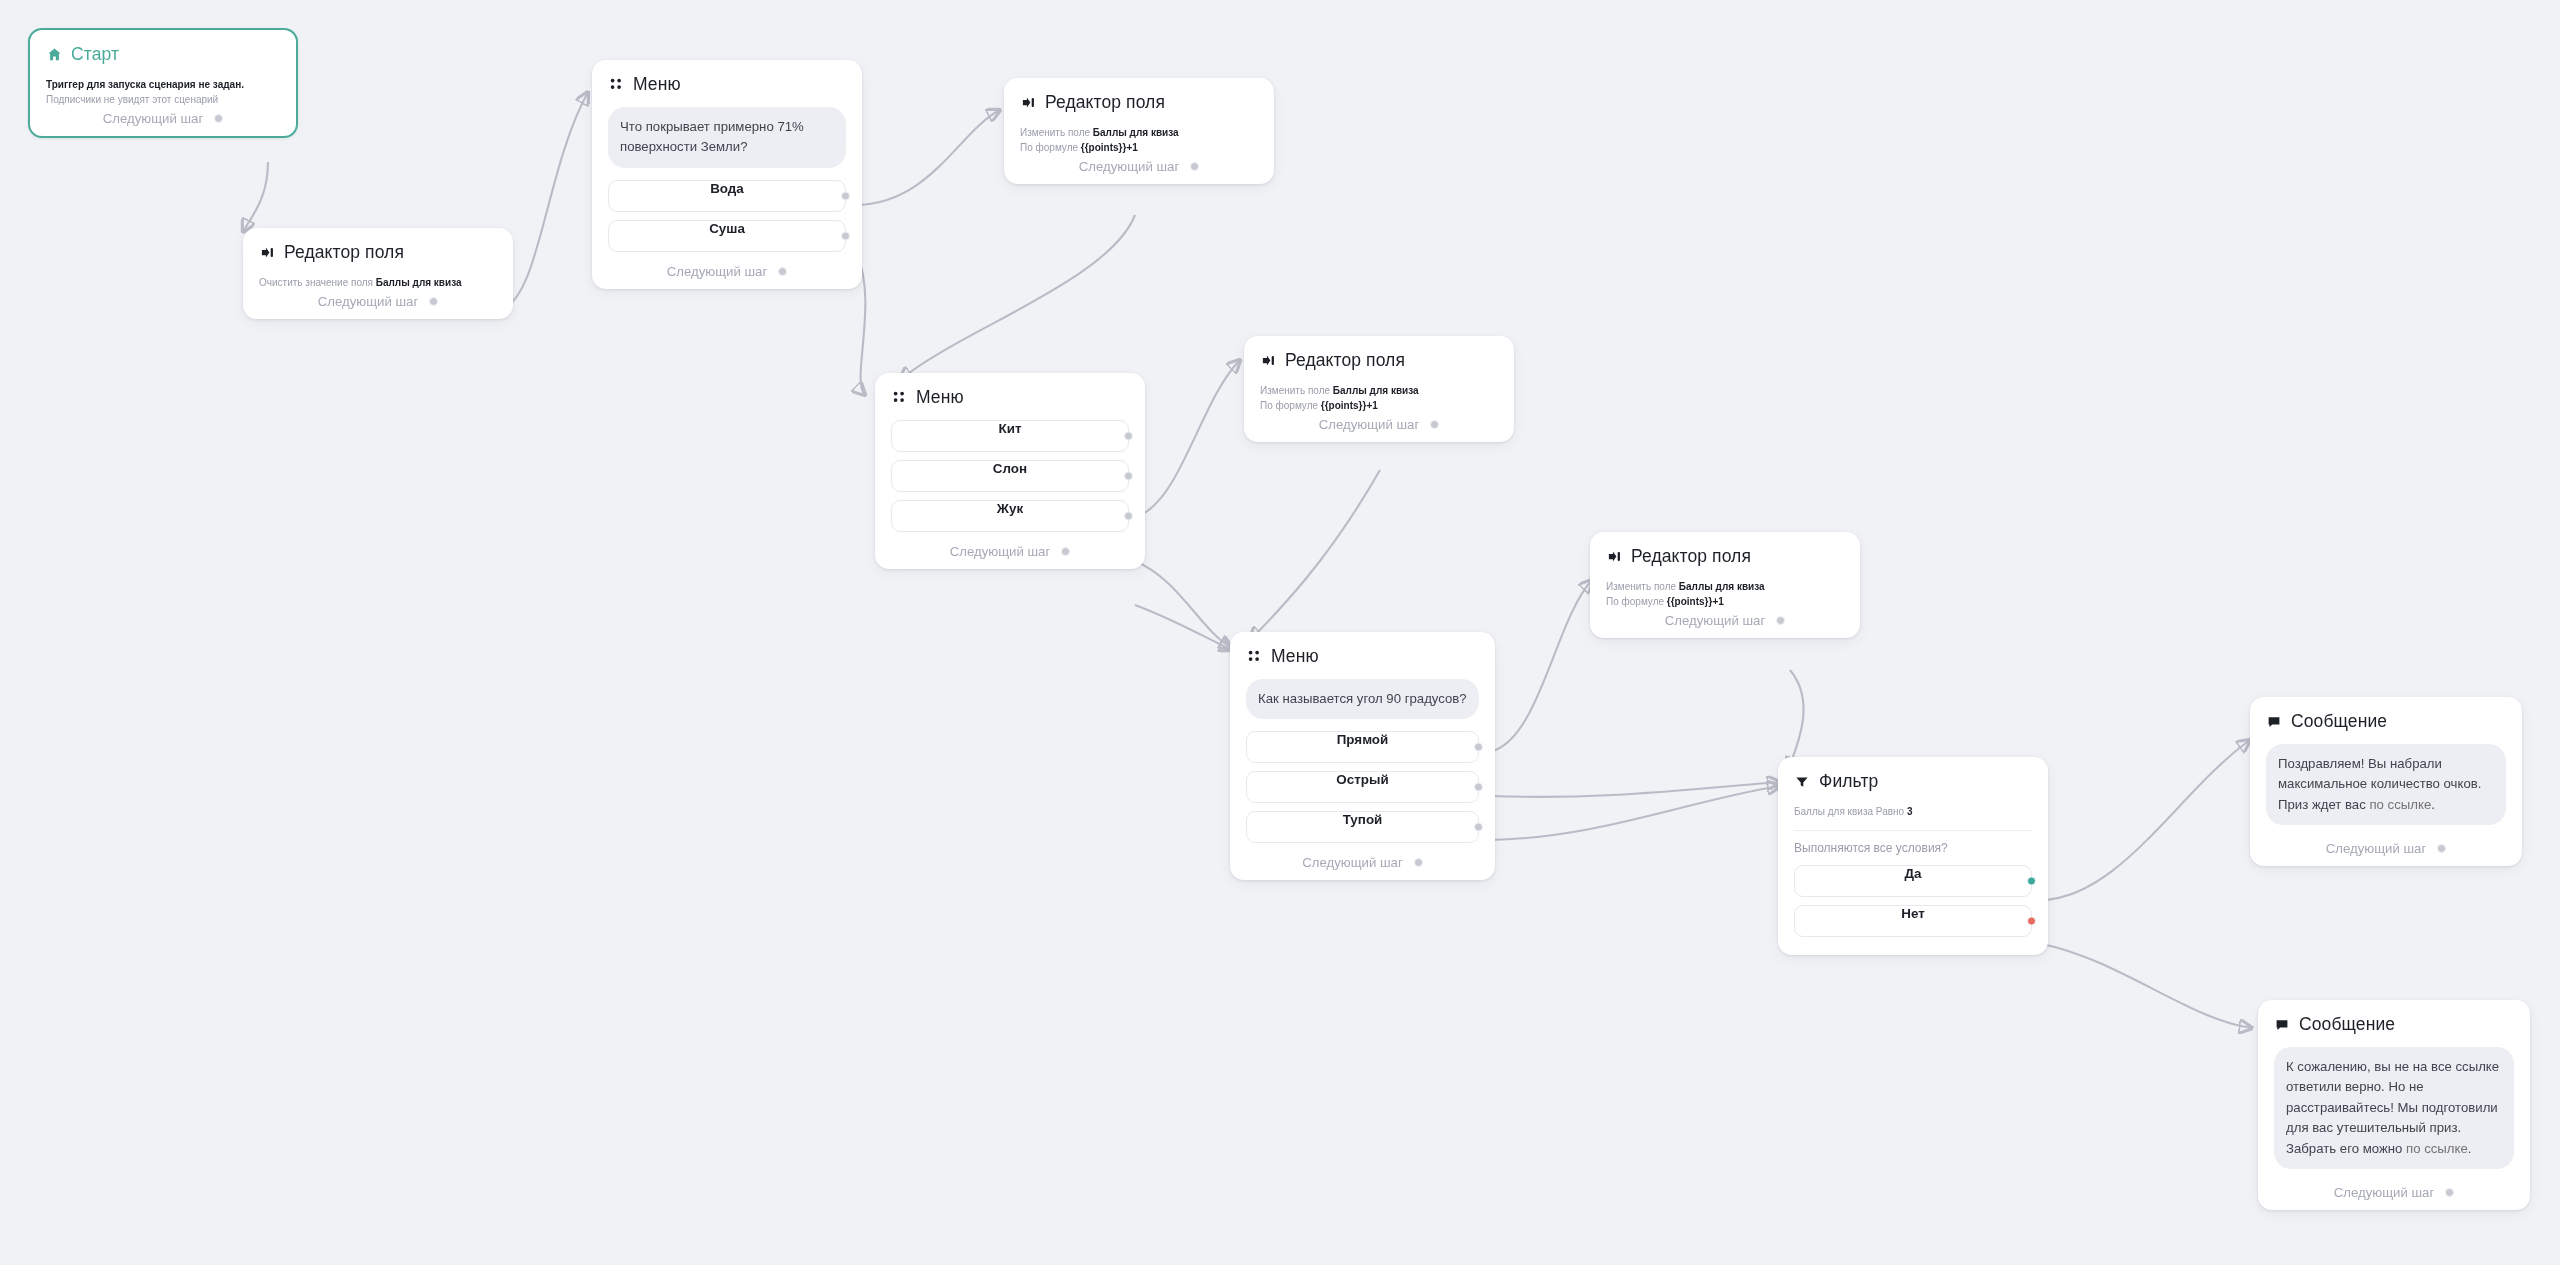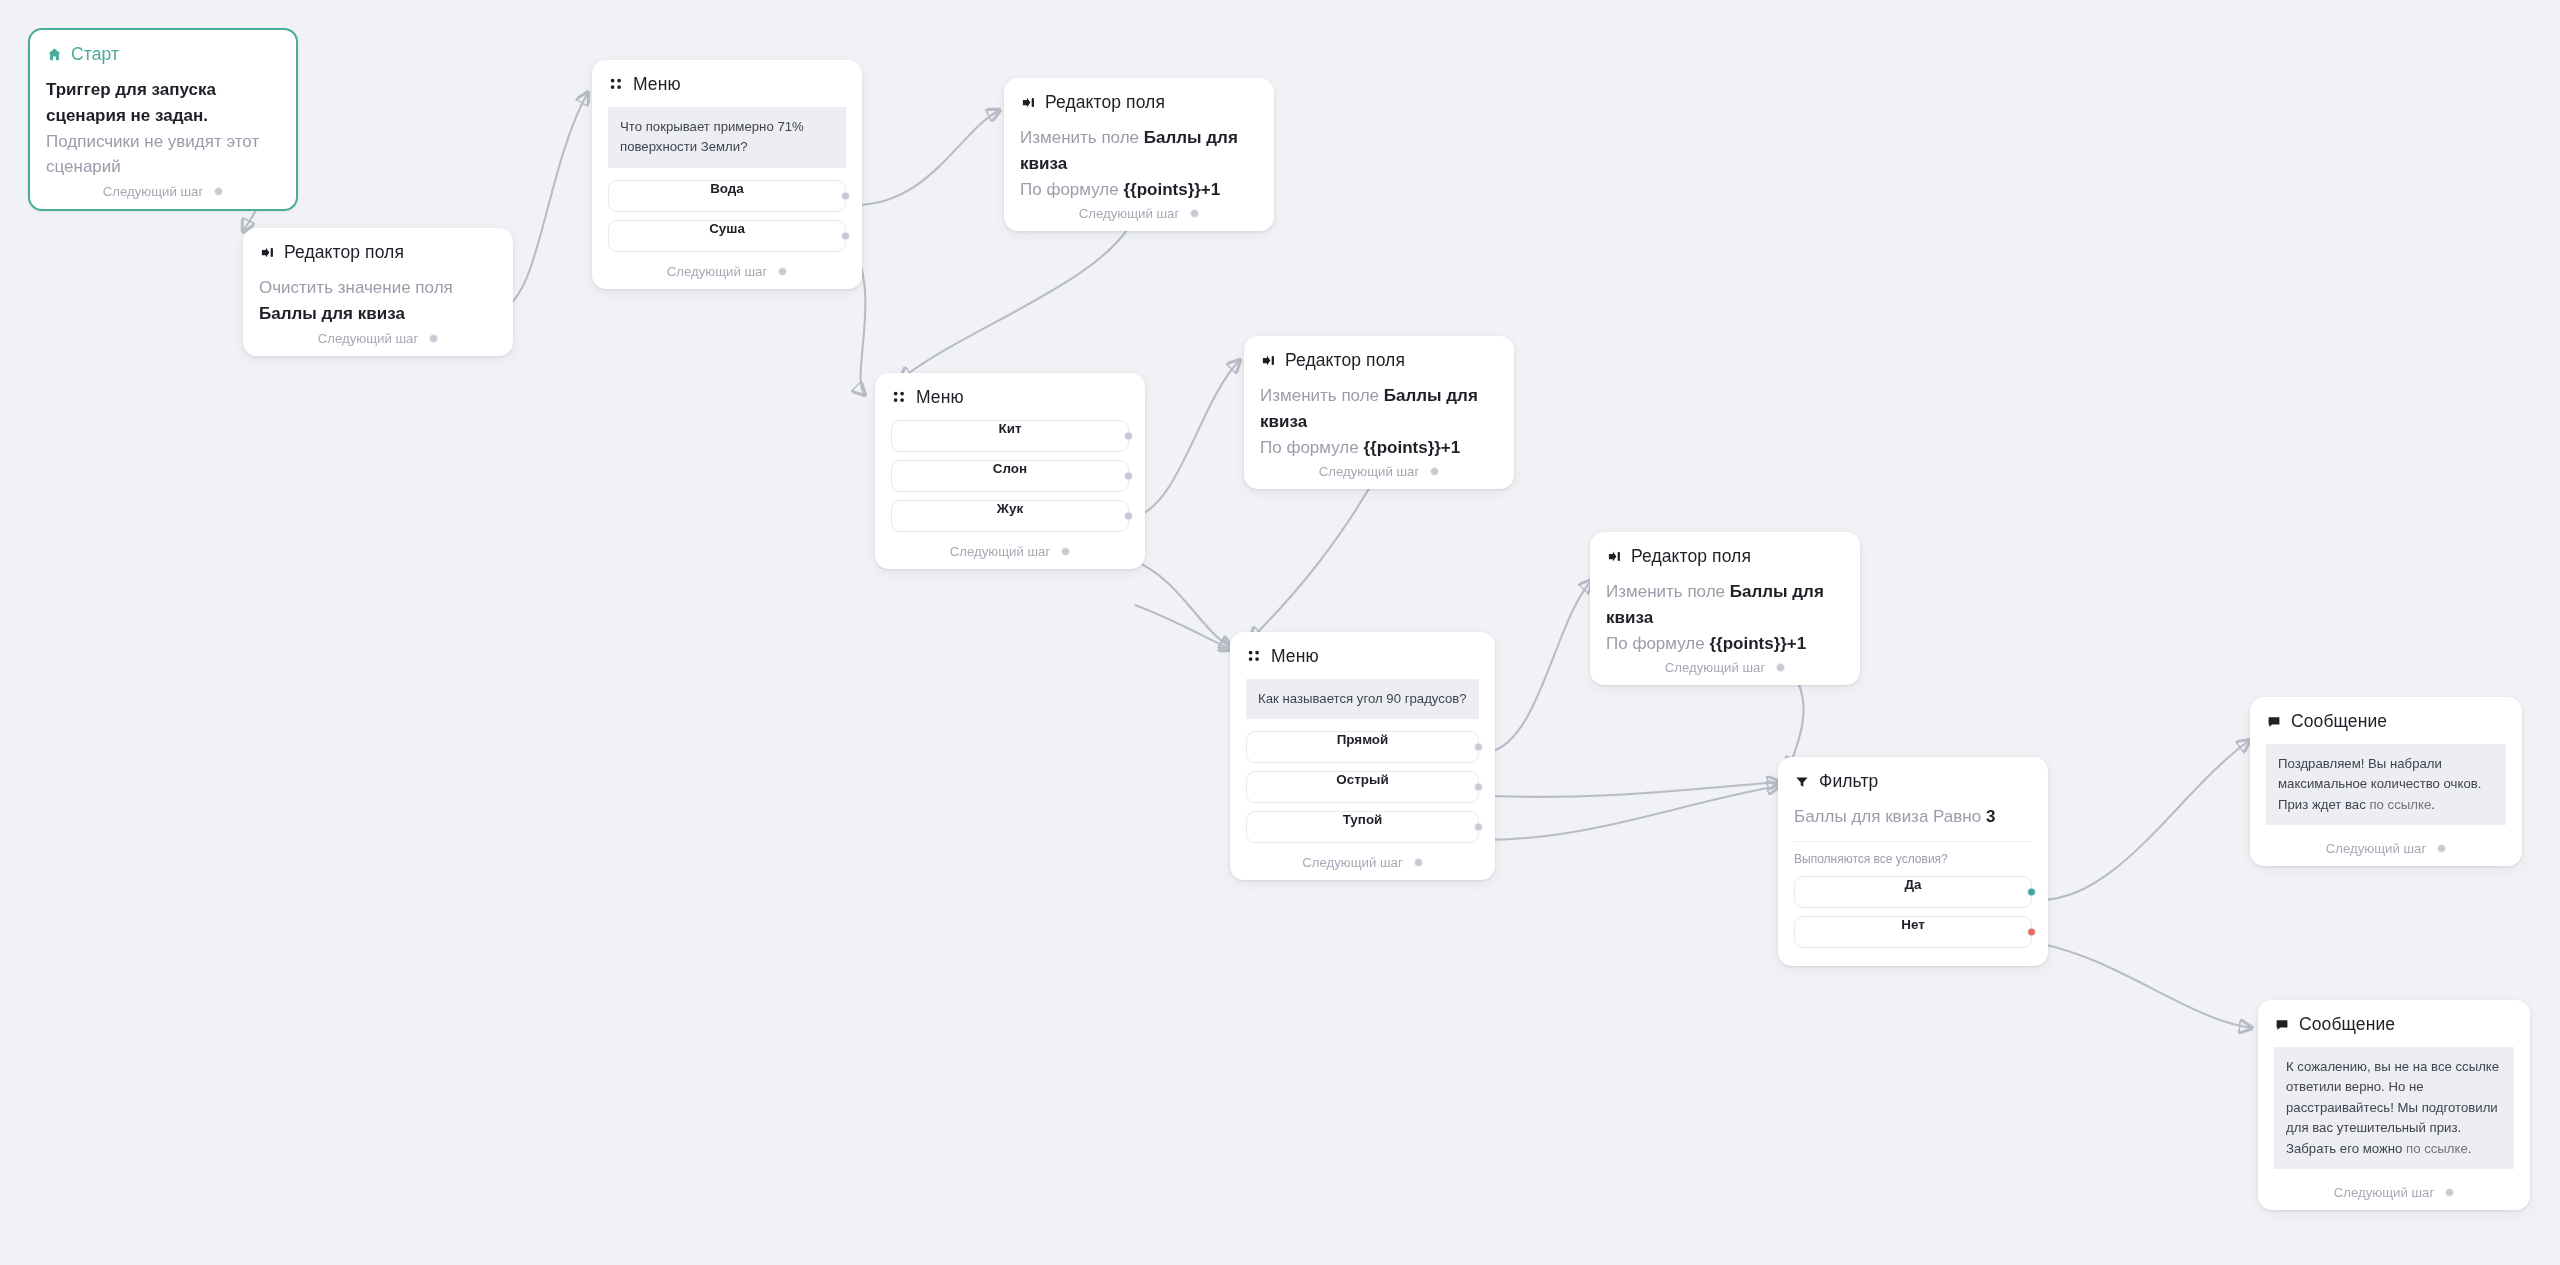--- a/index.html
+++ b/index.html
@@ -26,26 +26,26 @@
     box-shadow:0 1px 3px rgba(23,27,38,.08);
   }
 
   .node-head { display:flex; align-items:center; gap:9px; margin-bottom:12px; }
   .node-title { font-size:17.5px; letter-spacing:.1px; color:#1d2027; font-weight:400; }
   .node.start .node-title { color:#4aab9b; }
 
   .ic { display:inline-flex; width:16px; height:16px; align-items:center; justify-content:center; flex:0 0 16px; }
   .ic svg { display:block; }
 
-  .desc { font-size:17px; line-height:1.52; color:#9a9daa; }
+  .desc { font-size:10px; line-height:1.52; color:#9a9daa; }
   .desc b { color:#1d2027; font-weight:700;text-align:center; }
   .desc .strong-dark { color:#1d2027; font-weight:700; }
 
   .bubble {
-    background:#eceef3; border-radius:0;
+    background:#eceef3; border-radius:17px;
     padding:10px 12px; font-size:13.2px; line-height:1.55; color:#41444f;
     margin-bottom:12px;
   }
   .bubble a { color:#737373; text-decoration:none; }
 
   .opt {
     position:relative; border:1px solid #e7e9ef; border-radius:9px;
     height:32px; display:flex; align-items:flex-start; justify-content:center;
     font-size:13.4px; font-weight:700; color:#1d2027; margin-bottom:8px;
     background:#fff;

